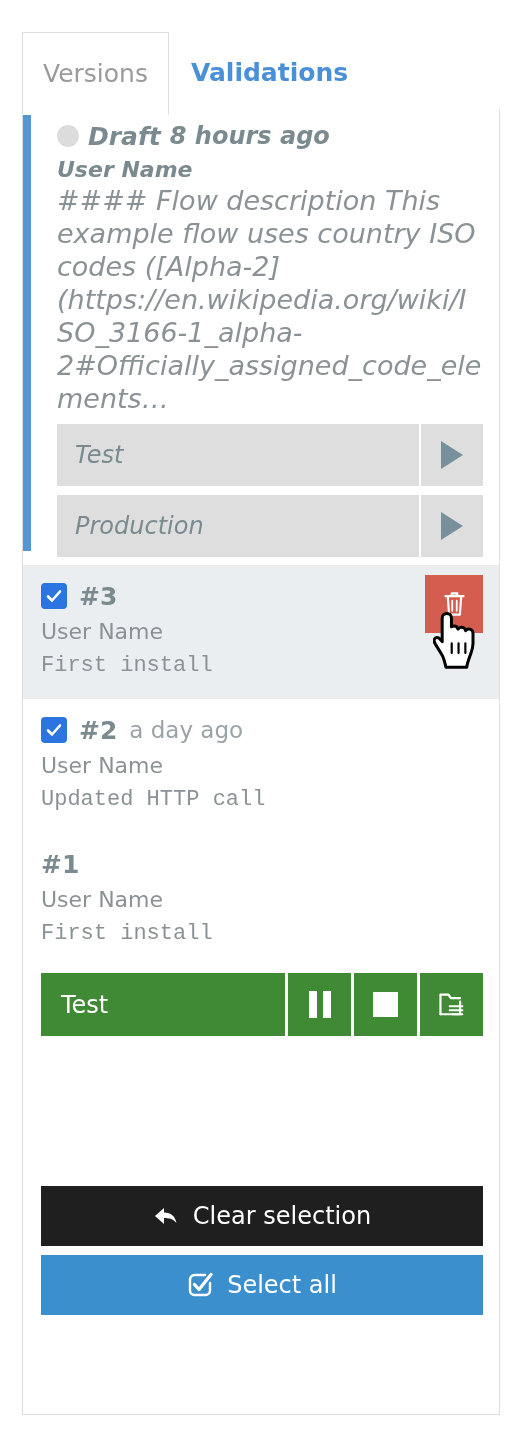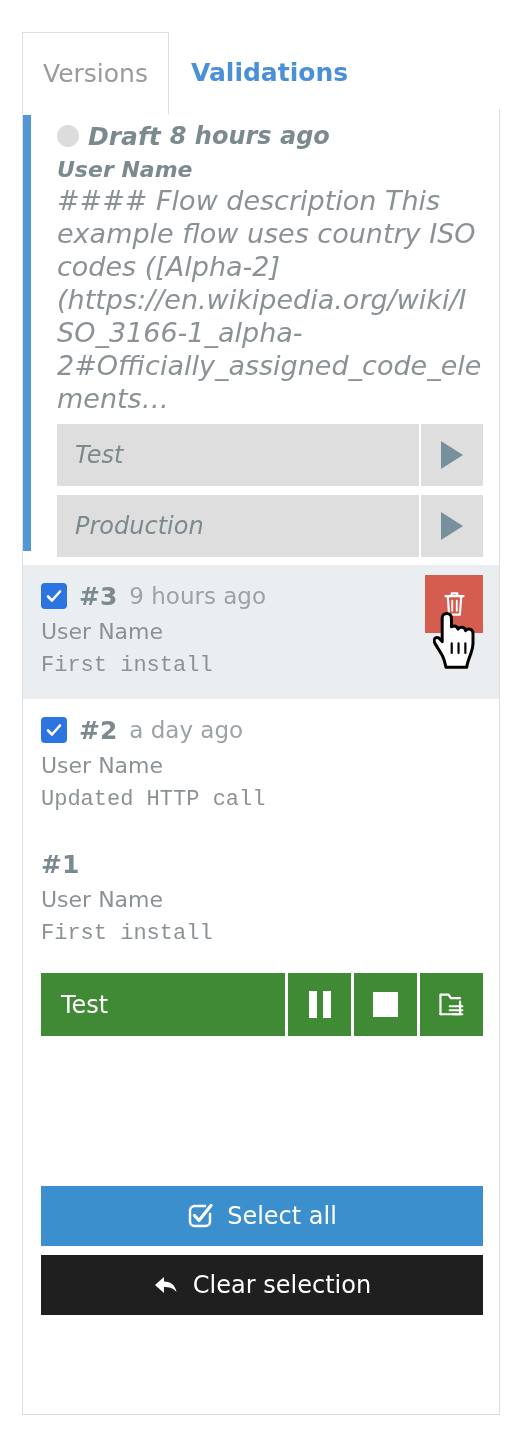--- a/index.html
+++ b/index.html
@@ -249,21 +249,20 @@
     </div>
 
     <div class="vrow selected-bg">
       <div class="vrow-head">
         <span class="cbox">
           <svg width="18" height="18" viewBox="0 0 18 18" aria-hidden="true">
             <path d="M3 9.5 L7 13.5 L15 4.5" fill="none" stroke="#ffffff" stroke-width="2.6" stroke-linecap="round" stroke-linejoin="round"></path>
           </svg>
         </span>
         <span class="vnum">#3</span>
-        <span class="vtime">9 hours ago</span>
       </div>
       <div class="vuser">User Name</div>
       <div class="vmsg">First install</div>
 
       <div class="del-btn">
         <svg width="27" height="30" viewBox="0 0 24 26" aria-hidden="true">
           <path d="M4 6 H20" stroke="#fff" stroke-width="1.9" stroke-linecap="round" fill="none"></path>
           <path d="M9.5 6 V3.6 H14.5 V6" stroke="#fff" stroke-width="1.9" fill="none" stroke-linejoin="round"></path>
           <path d="M6 6 L7.2 22.5 H16.8 L18 6" stroke="#fff" stroke-width="1.9" fill="none" stroke-linejoin="round"></path>
           <path d="M10 10 V19 M14 10 V19" stroke="#fff" stroke-width="1.6" stroke-linecap="round"></path>
@@ -316,32 +315,32 @@
           <path d="M11 14 H22 M11 17.5 H22 M13.5 21 H22" stroke="#fff" stroke-width="1.7" stroke-linecap="round"></path>
         </svg>
       </div>
     </div>
 
     <div class="spacer"></div>
 
     <div class="actions">
 
 
+      <div class="abtn dark">
+        <svg width="26" height="24" viewBox="0 0 26 24" aria-hidden="true">
+          <path d="M2 12 L11 4 L11 8.5 C18 8.5 22 12 23.5 19 C19.5 14.5 16 14 11 14 L11 20 Z" fill="#ffffff"></path>
+        </svg>
+        <span>Clear selection</span>
+      </div>
+
       <div class="abtn blue">
         <svg width="26" height="26" viewBox="0 0 26 26" aria-hidden="true">
           <path d="M3 7.5 A4.5 4.5 0 0 1 7.5 3 L18 3" fill="none" stroke="#fff" stroke-width="2.4" stroke-linecap="round"></path>
           <path d="M3 7.5 L3 18.5 A4.5 4.5 0 0 0 7.5 23 L18.5 23 A4.5 4.5 0 0 0 23 18.5 L23 11" fill="none" stroke="#fff" stroke-width="2.4" stroke-linecap="round"></path>
           <path d="M7.5 12.5 L12 17.5 L24 2.5" fill="none" stroke="#fff" stroke-width="3.2" stroke-linecap="round" stroke-linejoin="round"></path>
         </svg>
         <span>Select all</span>
       </div>
 
-      <div class="abtn dark">
-        <svg width="26" height="24" viewBox="0 0 26 24" aria-hidden="true">
-          <path d="M2 12 L11 4 L11 8.5 C18 8.5 22 12 23.5 19 C19.5 14.5 16 14 11 14 L11 20 Z" fill="#ffffff"></path>
-        </svg>
-        <span>Clear selection</span>
-      </div>
-
     </div>
 
   </div>
 </div>
 
 </body></html>

